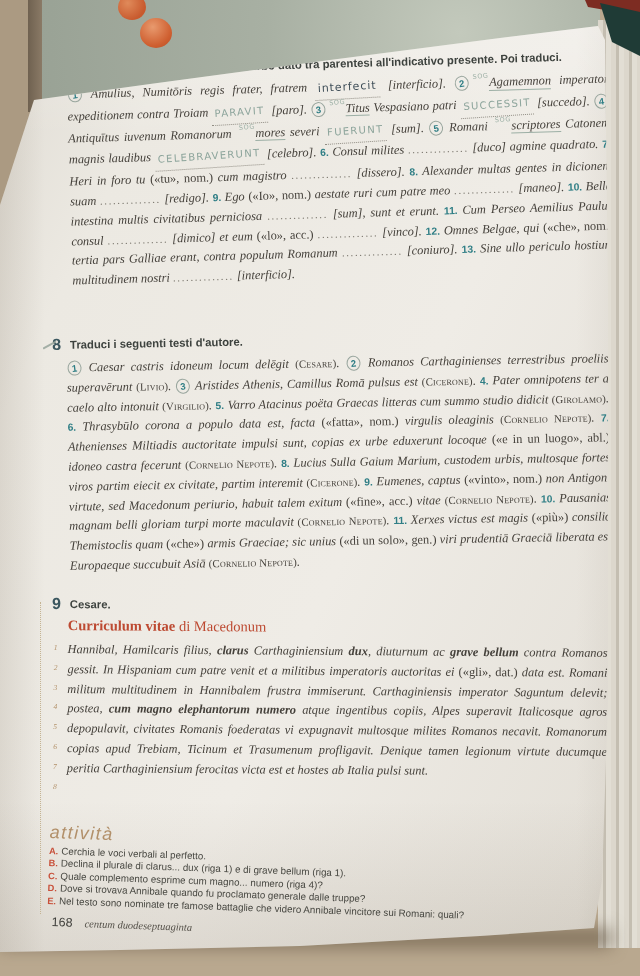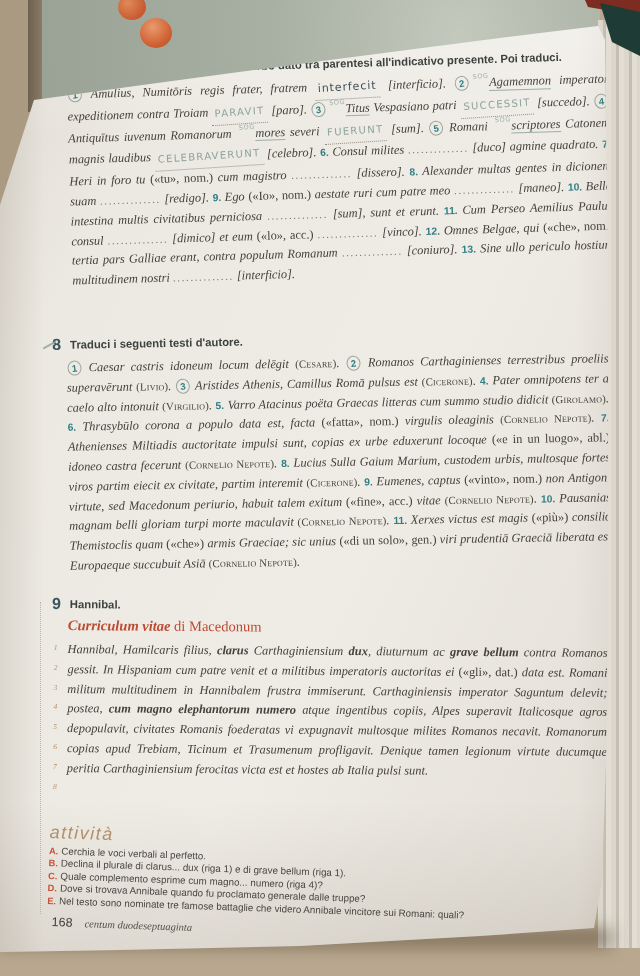--- a/index.html
+++ b/index.html
@@ -56,21 +56,21 @@
   .seg-latul{border-bottom:1.2px solid #9cafa5;padding-bottom:.5px;}
   .seg-sog{font-style:normal;font-family:"DejaVu Sans",sans-serif;font-size:6.5px;color:#9db0a6;display:inline-block;
     transform:translateY(-8px) rotate(-3deg);letter-spacing:.6px;margin:0 0 0 3px;}
   .seg-hwpen{font-style:normal;font-family:"DejaVu Sans",sans-serif;font-size:11px;letter-spacing:.9px;color:#3e4d57;
     display:inline-block;transform:rotate(-1.5deg);border-bottom:1.6px dotted #918d84;padding:0 3px 1px;}
   .seg-hwpencil{font-style:normal;font-family:"DejaVu Sans",sans-serif;font-size:10px;letter-spacing:1.3px;color:#8ca49b;
     display:inline-block;transform:rotate(-2deg);border-bottom:1.6px dotted #918d84;padding:0 3px 1px;}
 
   
   .cv-title{margin:5px 0 4px 16px;font-family:"Liberation Serif",serif;font-size:14.5px;color:#bd4a32;}
-  .cv-title .t-it{font-style:italic;font-weight:700;}
+  .cv-title .t-it{font-weight:700;}
   .line-nums{position:absolute;left:-6px;top:47px;width:12px;text-align:right;}
   .line-num{height:19.8px;font-family:"Liberation Serif",serif;font-style:italic;font-size:7.5px;color:#b3926b;}
   .margin-dotline{position:absolute;left:40px;top:602px;height:312px;border-left:1px dotted #c5b493;}
 
   
   .attivita{position:absolute;left:50px;top:822px;width:566px;transform:rotate(2deg);transform-origin:0 0;}
   .att-title{font-style:italic;font-size:18px;letter-spacing:1.5px;color:#b2906a;line-height:20px;}
   .att-list{margin-top:3px;}
   .att-item{font-size:9.8px;line-height:12.4px;color:#474741;white-space:nowrap;}
   .att-letter{color:#c8503a;font-weight:700;font-size:9.3px;margin-right:3px;}
@@ -118,21 +118,21 @@
       <span class="ex-instr">Traduci i seguenti testi d'autore.</span>
     </div>
     <p class="ex-body"><span class="seg-cnum">1</span><span> Caesar castris idoneum locum delēgit </span><span class="seg-sc">(Cesare)</span><span>. </span><span class="seg-cnum">2</span><span> Romanos Carthaginienses terrestribus proeliis superavērunt </span><span class="seg-sc">(Livio)</span><span>. </span><span class="seg-cnum">3</span><span> Aristides Athenis, Camillus Romā pulsus est </span><span class="seg-sc">(Cicerone)</span><span>. </span><span class="seg-num">4.</span><span> Pater omnipotens ter a caelo alto intonuit </span><span class="seg-sc">(Virgilio)</span><span>. </span><span class="seg-num">5.</span><span> Varro Atacinus poëta Graecas litteras cum summo studio didicit </span><span class="seg-sc">(Girolamo)</span><span>. </span><span class="seg-num">6.</span><span> Thrasybūlo corona a populo data est, facta </span><span class="seg-rom">(«fatta», nom.)</span><span> virgulis oleaginis </span><span class="seg-sc">(Cornelio Nepote)</span><span>. </span><span class="seg-num">7.</span><span> Athenienses Miltiadis auctoritate impulsi sunt, copias ex urbe eduxerunt locoque </span><span class="seg-rom">(«e in un luogo», abl.)</span><span> idoneo castra fecerunt </span><span class="seg-sc">(Cornelio Nepote)</span><span>. </span><span class="seg-num">8.</span><span> Lucius Sulla Gaium Marium, custodem urbis, multosque fortes viros partim eiecit ex civitate, partim interemit </span><span class="seg-sc">(Cicerone)</span><span>. </span><span class="seg-num">9.</span><span> Eumenes, captus </span><span class="seg-rom">(«vinto», nom.)</span><span> non Antigoni virtute, sed Macedonum periurio, habuit talem exitum </span><span class="seg-rom">(«fine», acc.)</span><span> vitae </span><span class="seg-sc">(Cornelio Nepote)</span><span>. </span><span class="seg-num">10.</span><span> Pausanias magnam belli gloriam turpi morte maculavit </span><span class="seg-sc">(Cornelio Nepote)</span><span>. </span><span class="seg-num">11.</span><span> Xerxes victus est magis </span><span class="seg-rom">(«più»)</span><span> consilio Themistoclis quam </span><span class="seg-rom">(«che»)</span><span> armis Graeciae; sic unius </span><span class="seg-rom">(«di un solo», gen.)</span><span> viri prudentiā Graeciā liberata est Europaeque succubuit Asiā </span><span class="seg-sc">(Cornelio Nepote)</span><span>.</span></p>
   </section>
 
   <section class="ex ex9">
     <div class="ex-head">
       <span class="ex-num">
         <span>9</span>
       </span>
-      <span class="ex-instr">Hannibal.</span>
+      <span class="ex-instr">Cesare.</span>
     </div>
     <div class="cv-title">
       <span class="t-it">Curriculum vitae</span><span> di Macedonum</span>
     </div>
     <div class="line-nums">
         <div class="line-num">1</div>
         <div class="line-num">2</div>
         <div class="line-num">3</div>
         <div class="line-num">4</div>
         <div class="line-num">5</div>

